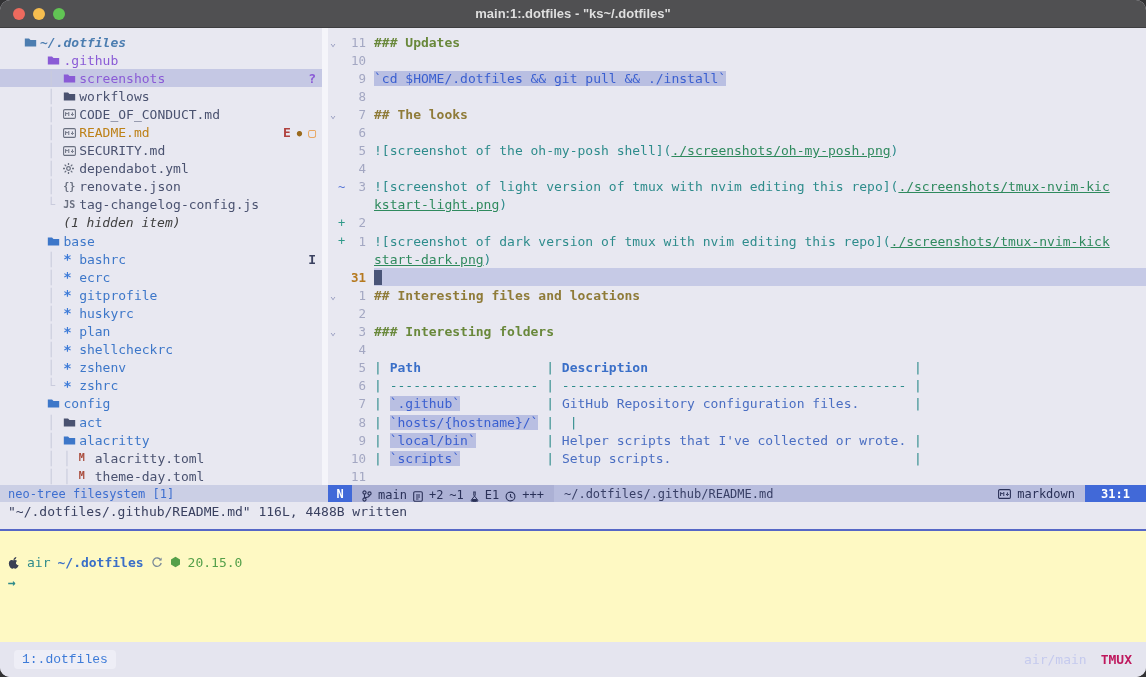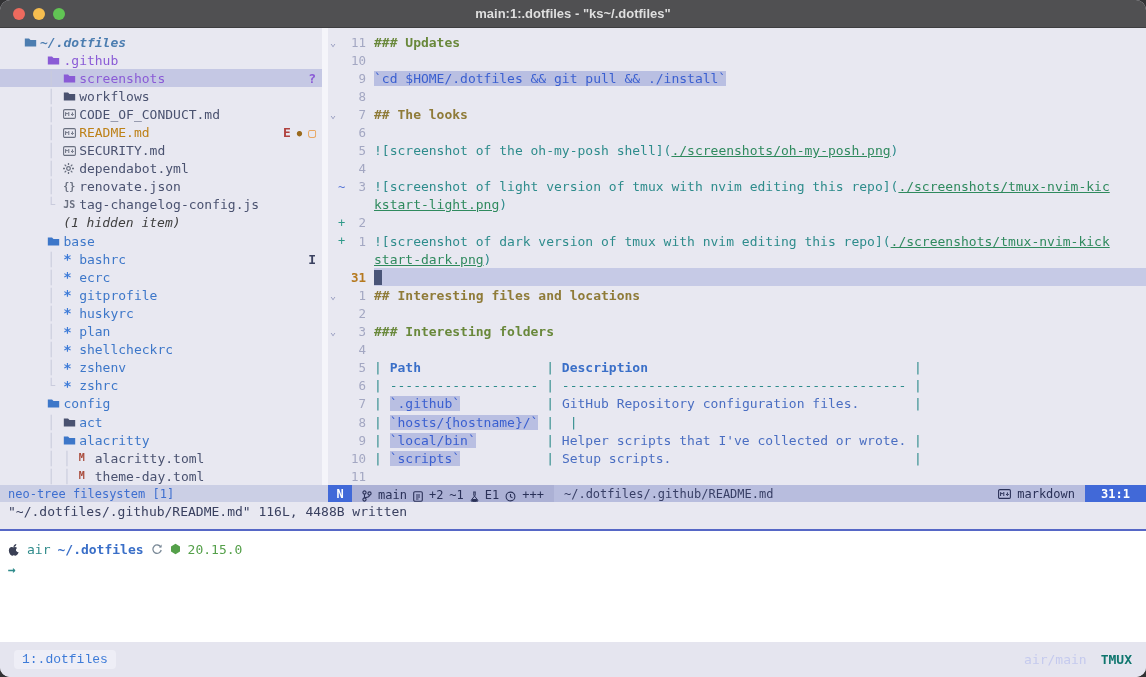--- a/index.html
+++ b/index.html
@@ -68,33 +68,33 @@
   .sl-ico{display:inline-flex;align-items:center;color:#2A3158;}
   .sl-light{flex:1;background:#B8BDDE;height:100%;display:flex;align-items:center;padding:0 10px;gap:8px;overflow:hidden;}
   .sl-path{flex:1;color:#383F66;}
   .sl-ft{display:flex;align-items:center;gap:6px;color:#2A3158;}
 
   
   .msgline{flex:0 0 25px;background:#E8E8F1;color:#3A4160;font-size:13px;display:flex;align-items:flex-start;padding:2px 0 0 8px;}
 
   
   .pane-divider{flex:0 0 2px;background:#5667C6;}
-  .shell{flex:1;background:#ffffff;padding:8px 0 0 8px;font-size:13px;}
+  .shell{flex:1;background:#fef9c3;padding:21px 0 0 8px;font-size:13px;}
   .promptline{display:flex;align-items:center;gap:7px;height:20px;}
   .p-host{color:#2F8B8B;}
   .p-path{color:#3A6FC8;font-weight:bold;}
   .p-ver{color:#55A04A;}
   .arrowline{height:20px;display:flex;align-items:center;color:#2F8B8B;font-weight:bold;}
 
   
   .tmuxbar{flex:0 0 35px;background:#E5E5EF;display:flex;align-items:center;font-size:13px;padding:0 14px;box-sizing:border-box;}
   .tmux-win{color:#3D7BD8;background:#EEEEF6;border-radius:4px;padding:2px 8px;font-family:Liberation Mono, monospace;}
   .tmux-right{margin-left:auto;display:flex;align-items:center;gap:14px;}
   .tmux-session{color:#C5CAEE;}
-  .tmux-label{color:#0f766e;font-weight:bold;}
+  .tmux-label{color:#be185d;font-weight:bold;}
 </style>
 </head>
 <body>
 
 <div class="window">
 
   <div class="titlebar">
     <div class="traffic">
       <span class="tl red"></span>
       <span class="tl yellow"></span>

